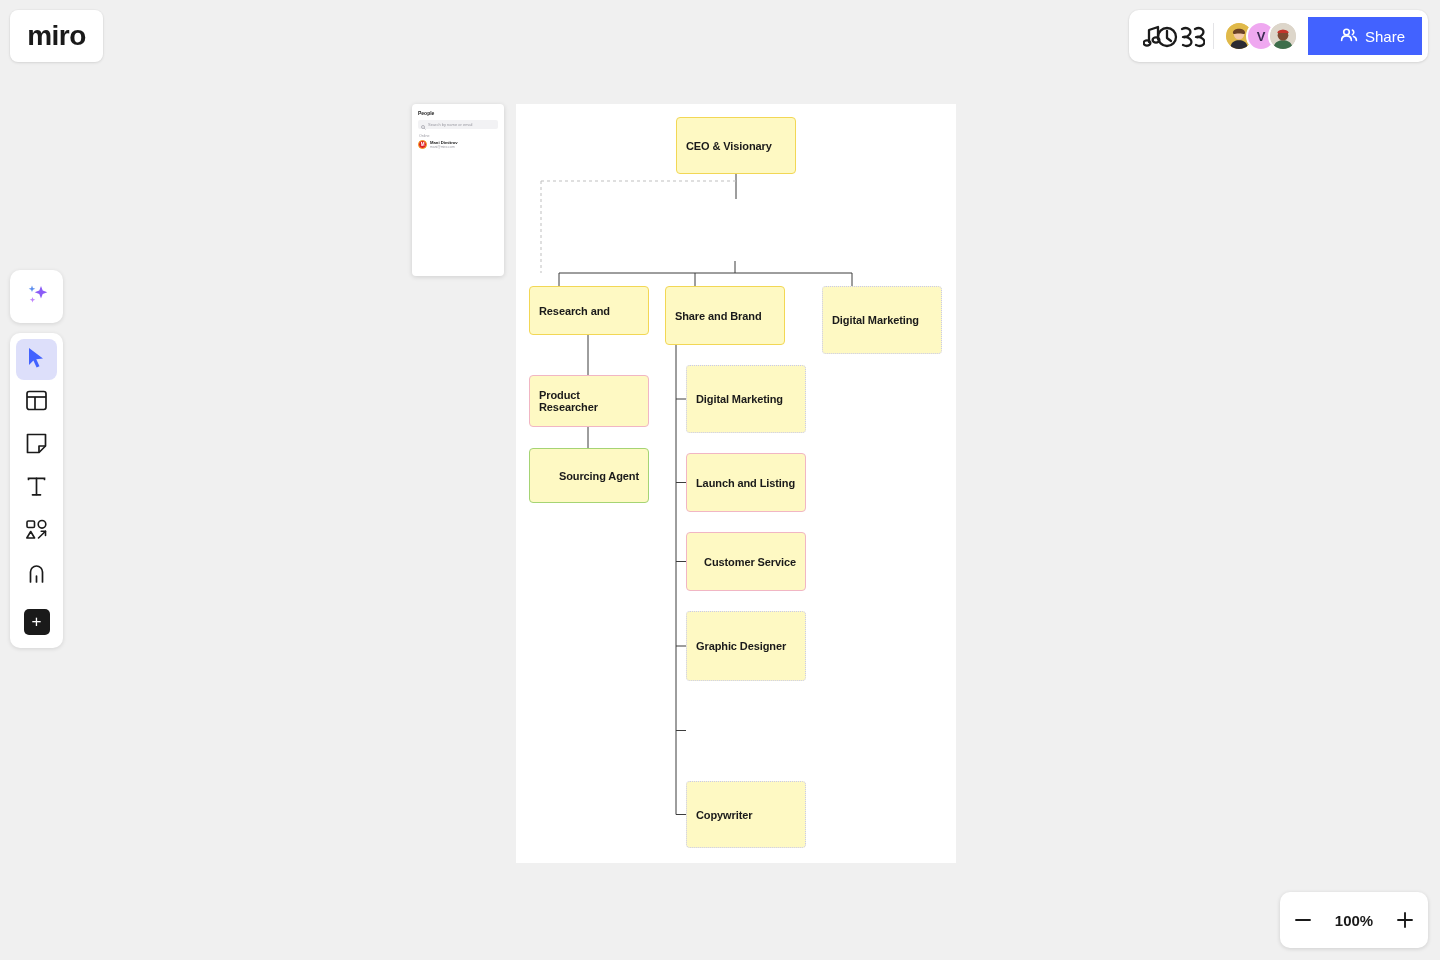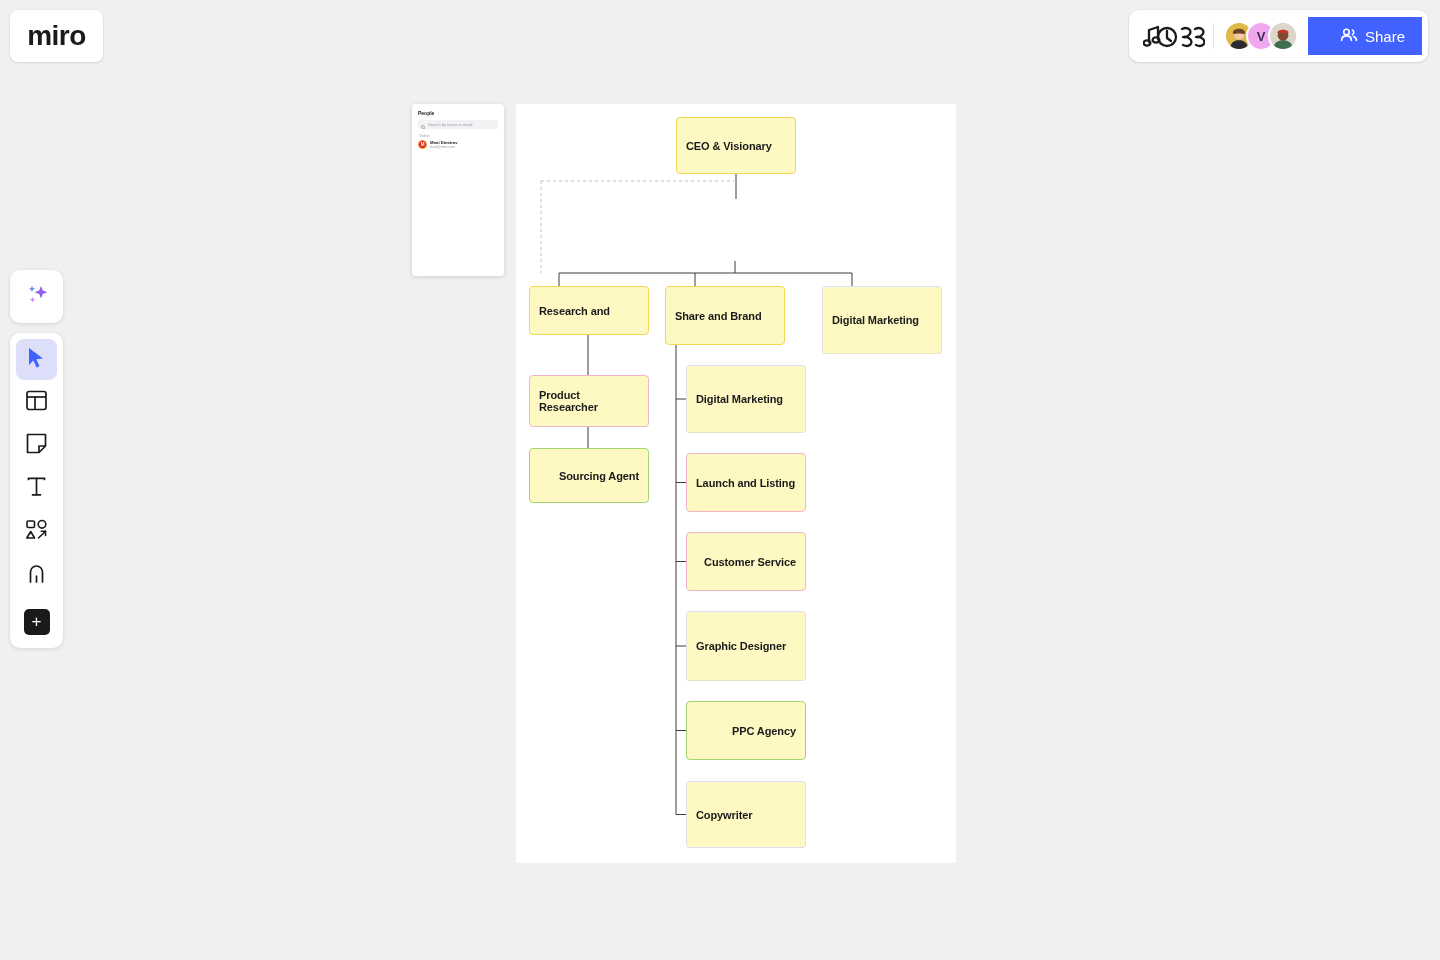--- a/index.html
+++ b/index.html
@@ -337,23 +337,34 @@
         </div>
         <div class="node bd-pink" style="left: 170px; top: 349px; width: 120px; height: 59px;">
           <span>Launch and Listing</span>
         </div>
         <div class="node bd-pink" style="left: 170px; top: 428px; width: 120px; height: 59px; justify-content: flex-end;">
           <span>Customer Service</span>
         </div>
         <div class="node bd-purple" style="left: 170px; top: 507px; width: 120px; height: 70px;">
           <span>Graphic Designer</span>
         </div>
-        <div class="node bd-green" style="left: 170px; top: 597px; width: 120px; height: 59px;">
-          <span>PPC Agency</span>
-        </div>
         <div class="node bd-purple" style="left: 170px; top: 677px; width: 120px; height: 67px;">
           <span>Copywriter</span>
         </div>
       </div>
   </div>
 
+  <div class="zoomctl">
+    <button class="zoom-btn">
+      <svg width="20" height="20" viewBox="0 0 20 20" stroke="#1A1A1A" stroke-width="1.9" stroke-linecap="round">
+          <line x1="3" y1="10" x2="17" y2="10"></line>
+        </svg>
+    </button>
+    <span class="zoom-val">100%</span>
+    <button class="zoom-btn">
+      <svg width="20" height="20" viewBox="0 0 20 20" stroke="#1A1A1A" stroke-width="1.9" stroke-linecap="round">
+          <line x1="3" y1="10" x2="17" y2="10"></line>
+          <line x1="10" y1="3" x2="10" y2="17"></line>
+        </svg>
+    </button>
+  </div>
 
 </div>
 
 </body></html>

